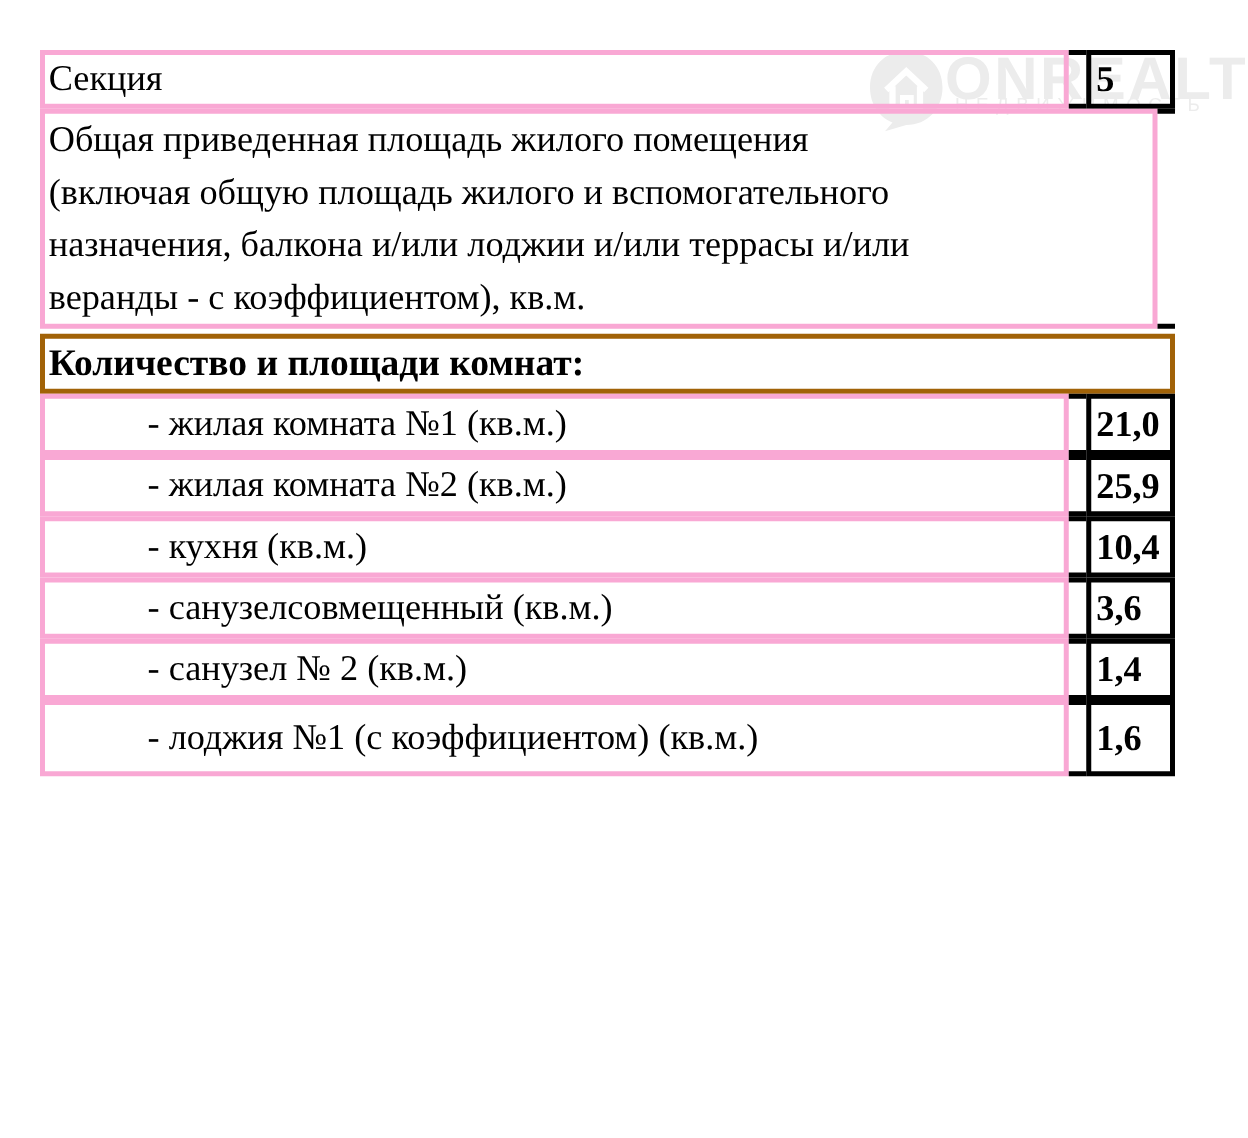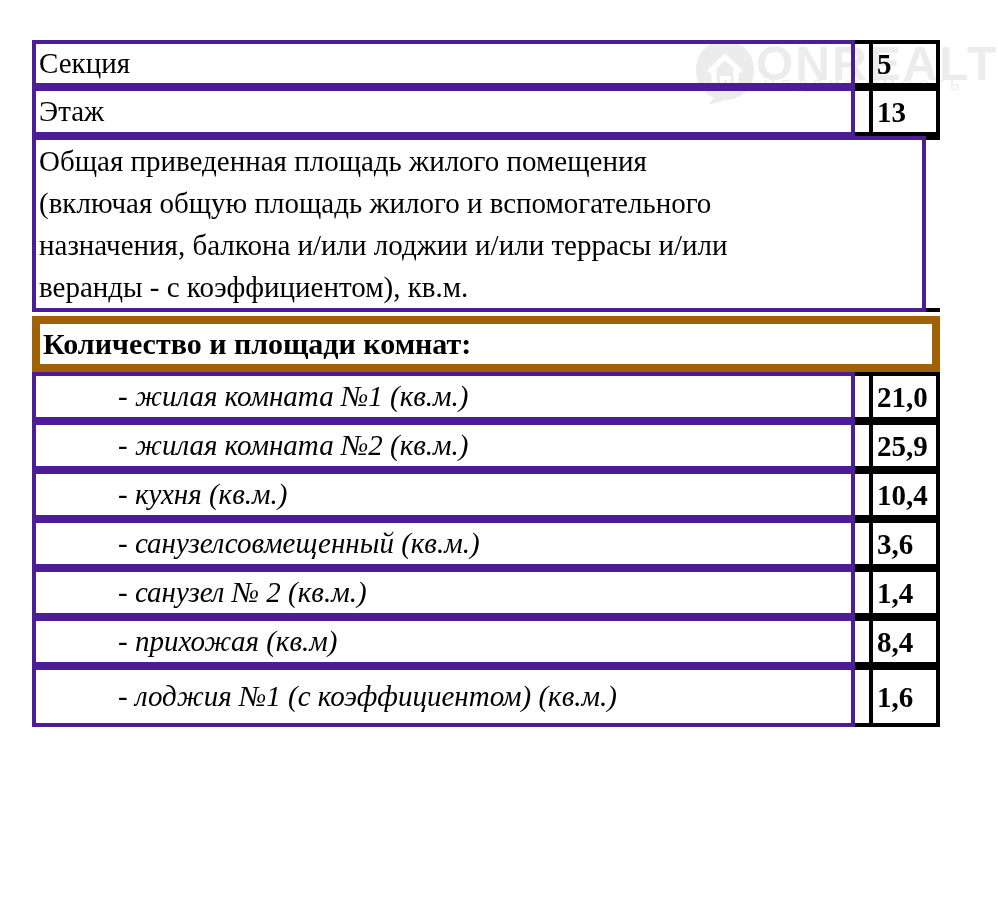--- a/index.html
+++ b/index.html
@@ -24,40 +24,40 @@
     font-weight:normal;font-size:15px;letter-spacing:6px;color:#ececec;
   }
 
   
   .doc-table{
     position:absolute;left:32px;top:40px;width:908px;z-index:1;
   }
   .row{display:flex;align-items:stretch;background:transparent;}
   .row.section{margin-top:4px;}
   .cell-label{
-    flex:1;border:4px solid #4c1d95;
+    flex:1;border:4px solid #f9a8d4;
     font-size:29px;line-height:42px;padding:0 4px 0 3px;
     white-space:pre-line;min-height:48px;
   }
   .single .cell-label{line-height:40px;min-height:48px;}
   .r-first .cell-label,.r-first .cell-value{line-height:38px;min-height:46px;}
   .r-first .cell-label{min-height:46px;}
-  .cell-label.indent{padding-left:82px;font-style:italic;}
+  .cell-label.indent{padding-left:82px;}
   .cell-spacer{
     width:14px;border-top:4px solid #000;border-bottom:4px solid #000;
     background:transparent;
   }
   .cell-value{
     width:71px;border:4px solid #000;
     font-weight:bold;font-size:29px;line-height:40px;
     padding:1px 2px 0 4px;
   }
   .multi .cell-value{line-height:44px;padding-top:0;}
   .cell-full{
-    flex:1;border:8px solid #a16207;
+    flex:1;border:4px solid #a16207;
     font-weight:bold;font-size:30px;line-height:40px;min-height:48px;
     padding:0 4px 0 3px;
   }
   .r-last .cell-label,.r-last .cell-value{min-height:58px;line-height:52px;}
 </style>
 </head>
 <body>
 
 <div class="watermark">
   <svg class="wm-icon" width="62" height="66" viewBox="0 0 62 66" aria-hidden="true">
@@ -71,25 +71,20 @@
 </div>
 
 <div class="doc-table">
 
   <div class="row single r-first">
     <div class="cell-label">Секция</div>
     <div class="cell-spacer"></div>
     <div class="cell-value">5</div>
   </div>
 
-  <div class="row single">
-    <div class="cell-label">Этаж</div>
-    <div class="cell-spacer"></div>
-    <div class="cell-value">13</div>
-  </div>
 
 
 
   <div class="row multi">
     <div class="cell-label">Общая приведенная площадь жилого помещения
 (включая общую площадь жилого и вспомогательного
 назначения, балкона и/или лоджии и/или террасы и/или
 веранды - с коэффициентом), кв.м.</div>
     <div class="cell-spacer"></div>
   </div>
@@ -122,25 +117,20 @@
     <div class="cell-spacer"></div>
     <div class="cell-value">3,6</div>
   </div>
 
   <div class="row single">
     <div class="cell-label indent">- санузел № 2 (кв.м.)</div>
     <div class="cell-spacer"></div>
     <div class="cell-value">1,4</div>
   </div>
 
-  <div class="row single">
-    <div class="cell-label indent">- прихожая (кв.м)</div>
-    <div class="cell-spacer"></div>
-    <div class="cell-value">8,4</div>
-  </div>
 
   <div class="row single r-last">
     <div class="cell-label indent">- лоджия №1 (с коэффициентом) (кв.м.)</div>
     <div class="cell-spacer"></div>
     <div class="cell-value">1,6</div>
   </div>
 
 </div>
 
 </body></html>

